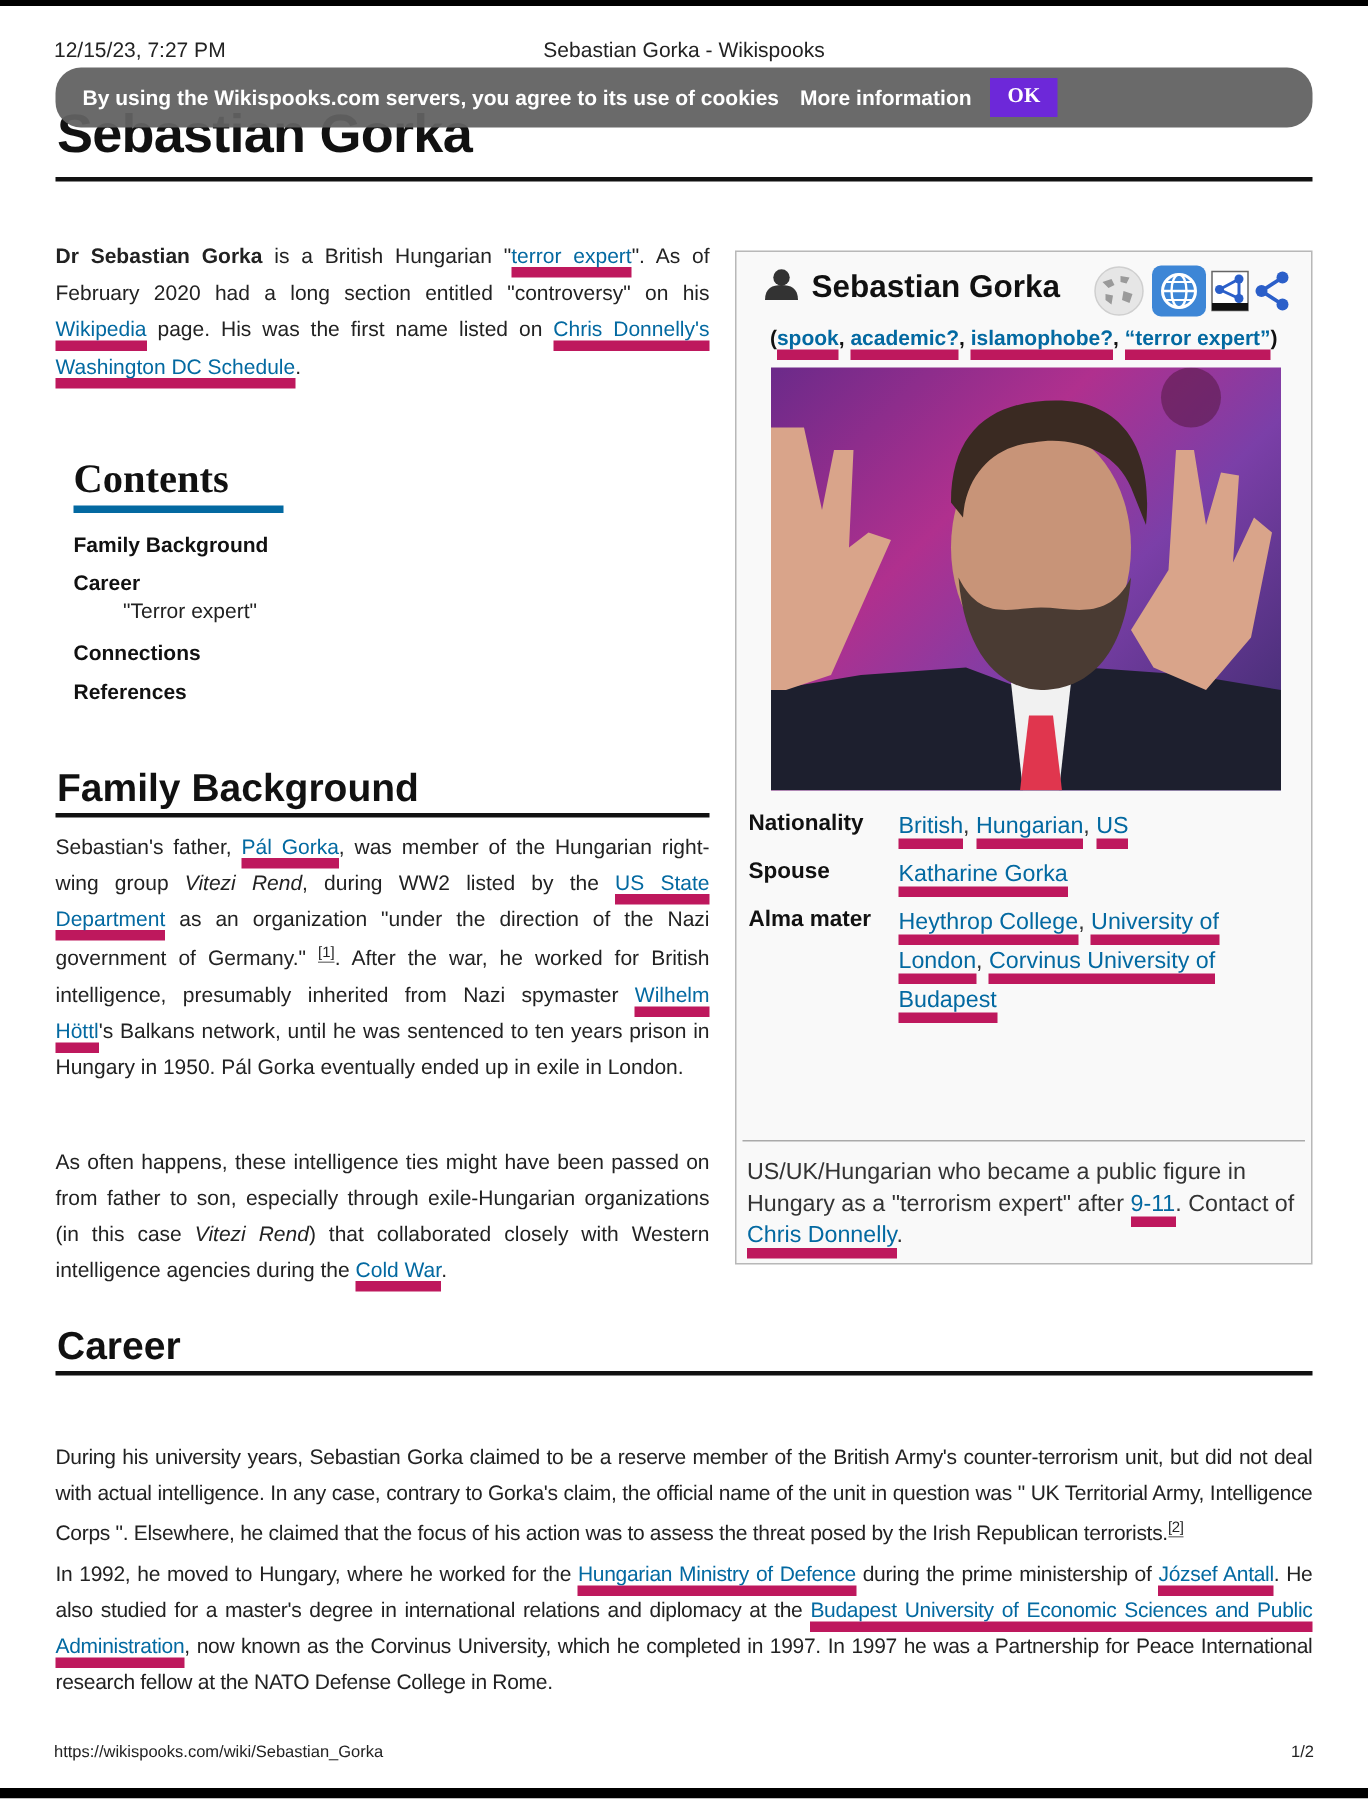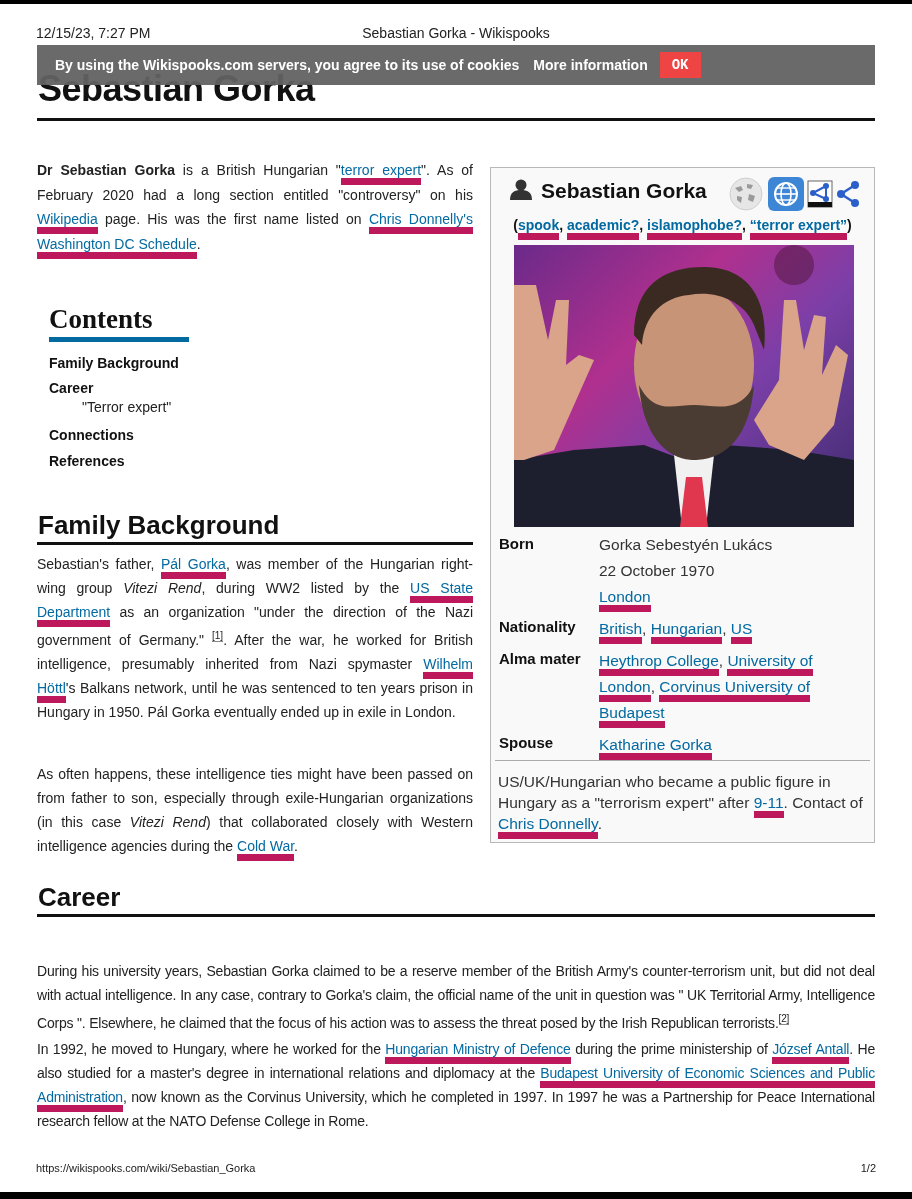--- a/index.html
+++ b/index.html
@@ -19,27 +19,27 @@
 
   .page-title {
     position: absolute; left: 38px; top: 68px; margin: 0;
     font-size: 36px; font-weight: bold; letter-spacing: -0.5px; color: #111;
   }
   .title-rule { position: absolute; left: 37px; top: 118px; width: 838px; height: 3px; background: #111; }
 
   .cookie-banner {
     position: absolute; left: 37px; top: 45px; width: 838px; height: 40px;
     background: rgba(98,98,98,0.95); color: #fff;
-    font-size: 14px; font-weight: bold; display: flex; align-items: center;
+    font-size: 14px; font-weight: bold; display: flex; align-items: center; border-radius: 17px;
   }
   .cookie-banner .msg { margin-left: 18px; }
   .cookie-banner .more { margin-left: 14px; color: #fff; text-decoration: none; }
   .cookie-banner .ok {
-    margin-left: 12px; background: #ef4444; color: #fff; border: none;
-    font-family: Liberation Mono, monospace; font-weight: bold; font-size: 14px;
+    margin-left: 12px; background: #6d28d9; color: #fff; border: none;
+    font-family: Liberation Serif, serif; font-weight: bold; font-size: 14px;
     padding: 4px 12px; height: 26px;
   }
 
   .lead {
     position: absolute; left: 37px; top: 158px; width: 436px; margin: 0;
     font-size: 14px; line-height: 24.5px; text-align: justify; color: #222;
   }
   a.lnk { color: #0369a1; text-decoration: none; border-bottom: 7px solid #be185d; }
   sup.ref { font-size: 10px; }
   sup.ref a { color: #222; text-decoration: none; border-bottom: 1px solid #888; }
@@ -180,46 +180,38 @@
       <path d="M172 232 L188 232 L194 282 L166 282 Z" fill="#e0364e"></path>
       <ellipse cx="180" cy="120" rx="60" ry="80" fill="#c89478"></ellipse>
       <path d="M120 90 C120 40 150 22 190 22 C235 22 255 55 250 105 L240 80 C230 55 200 45 175 50 C150 52 130 70 128 100 Z" fill="#3a2a22"></path>
       <path d="M125 140 C130 200 160 215 180 215 C205 215 235 200 240 140 C225 170 200 160 180 160 C160 160 140 170 125 140 Z" fill="#4a3b33"></path>
       <path d="M0 40 L22 40 L34 95 L42 55 L55 55 L52 120 L65 110 L80 115 L60 160 L40 205 L10 215 L0 215 Z" fill="#d9a48a"></path>
       <path d="M270 55 L282 55 L290 105 L300 70 L312 72 L308 130 L322 100 L334 110 L320 180 L290 215 L255 200 L240 175 L265 135 Z" fill="#d9a48a"></path>
     </svg>
   </div>
   <table class="ib-table">
     <tbody>
-        <tr>
-      <th>Born</th>
-      <td>
-        <div>Gorka Sebestyén Lukács</div>
-        <div>22 October 1970</div>
-        <div><a class="lnk" href="#">London</a></div>
-      </td>
-    </tr>
     <tr>
       <th style="padding-top:8px;">Nationality</th>
       <td style="padding-top:6px;">
         <a class="lnk" href="#">British</a>, <a class="lnk" href="#">Hungarian</a>, <a class="lnk" href="#">US</a>
+      </td>
+    </tr>
+    <tr>
+      <th style="padding-top:8px;">Spouse</th>
+      <td style="padding-top:6px;">
+        <a class="lnk" href="#">Katharine Gorka</a>
       </td>
     </tr>
     <tr>
       <th style="padding-top:8px;">Alma mater</th>
       <td style="padding-top:6px;">
         <a class="lnk" href="#">Heythrop College</a>, <a class="lnk" href="#">University of London</a>, <a class="lnk" href="#">Corvinus University of Budapest</a>
       </td>
     </tr>
-    <tr>
-      <th style="padding-top:8px;">Spouse</th>
-      <td style="padding-top:6px;">
-        <a class="lnk" href="#">Katharine Gorka</a>
-      </td>
-    </tr>
   </tbody>
     </table>
   <div class="ib-sep"></div>
   <p class="ib-foot">
     <span>US/UK/Hungarian who became a public figure in Hungary as a "terrorism expert" after </span><a class="lnk" href="#">9-11</a><span>. Contact of </span><a class="lnk" href="#">Chris Donnelly</a><span>.</span>
   </p>
 </div>
 
 <h2 class="section-title" style="left:38px; top:882px;">Career</h2>
 <div class="rule" style="left:37px; top:914px; width:838px;"></div>

